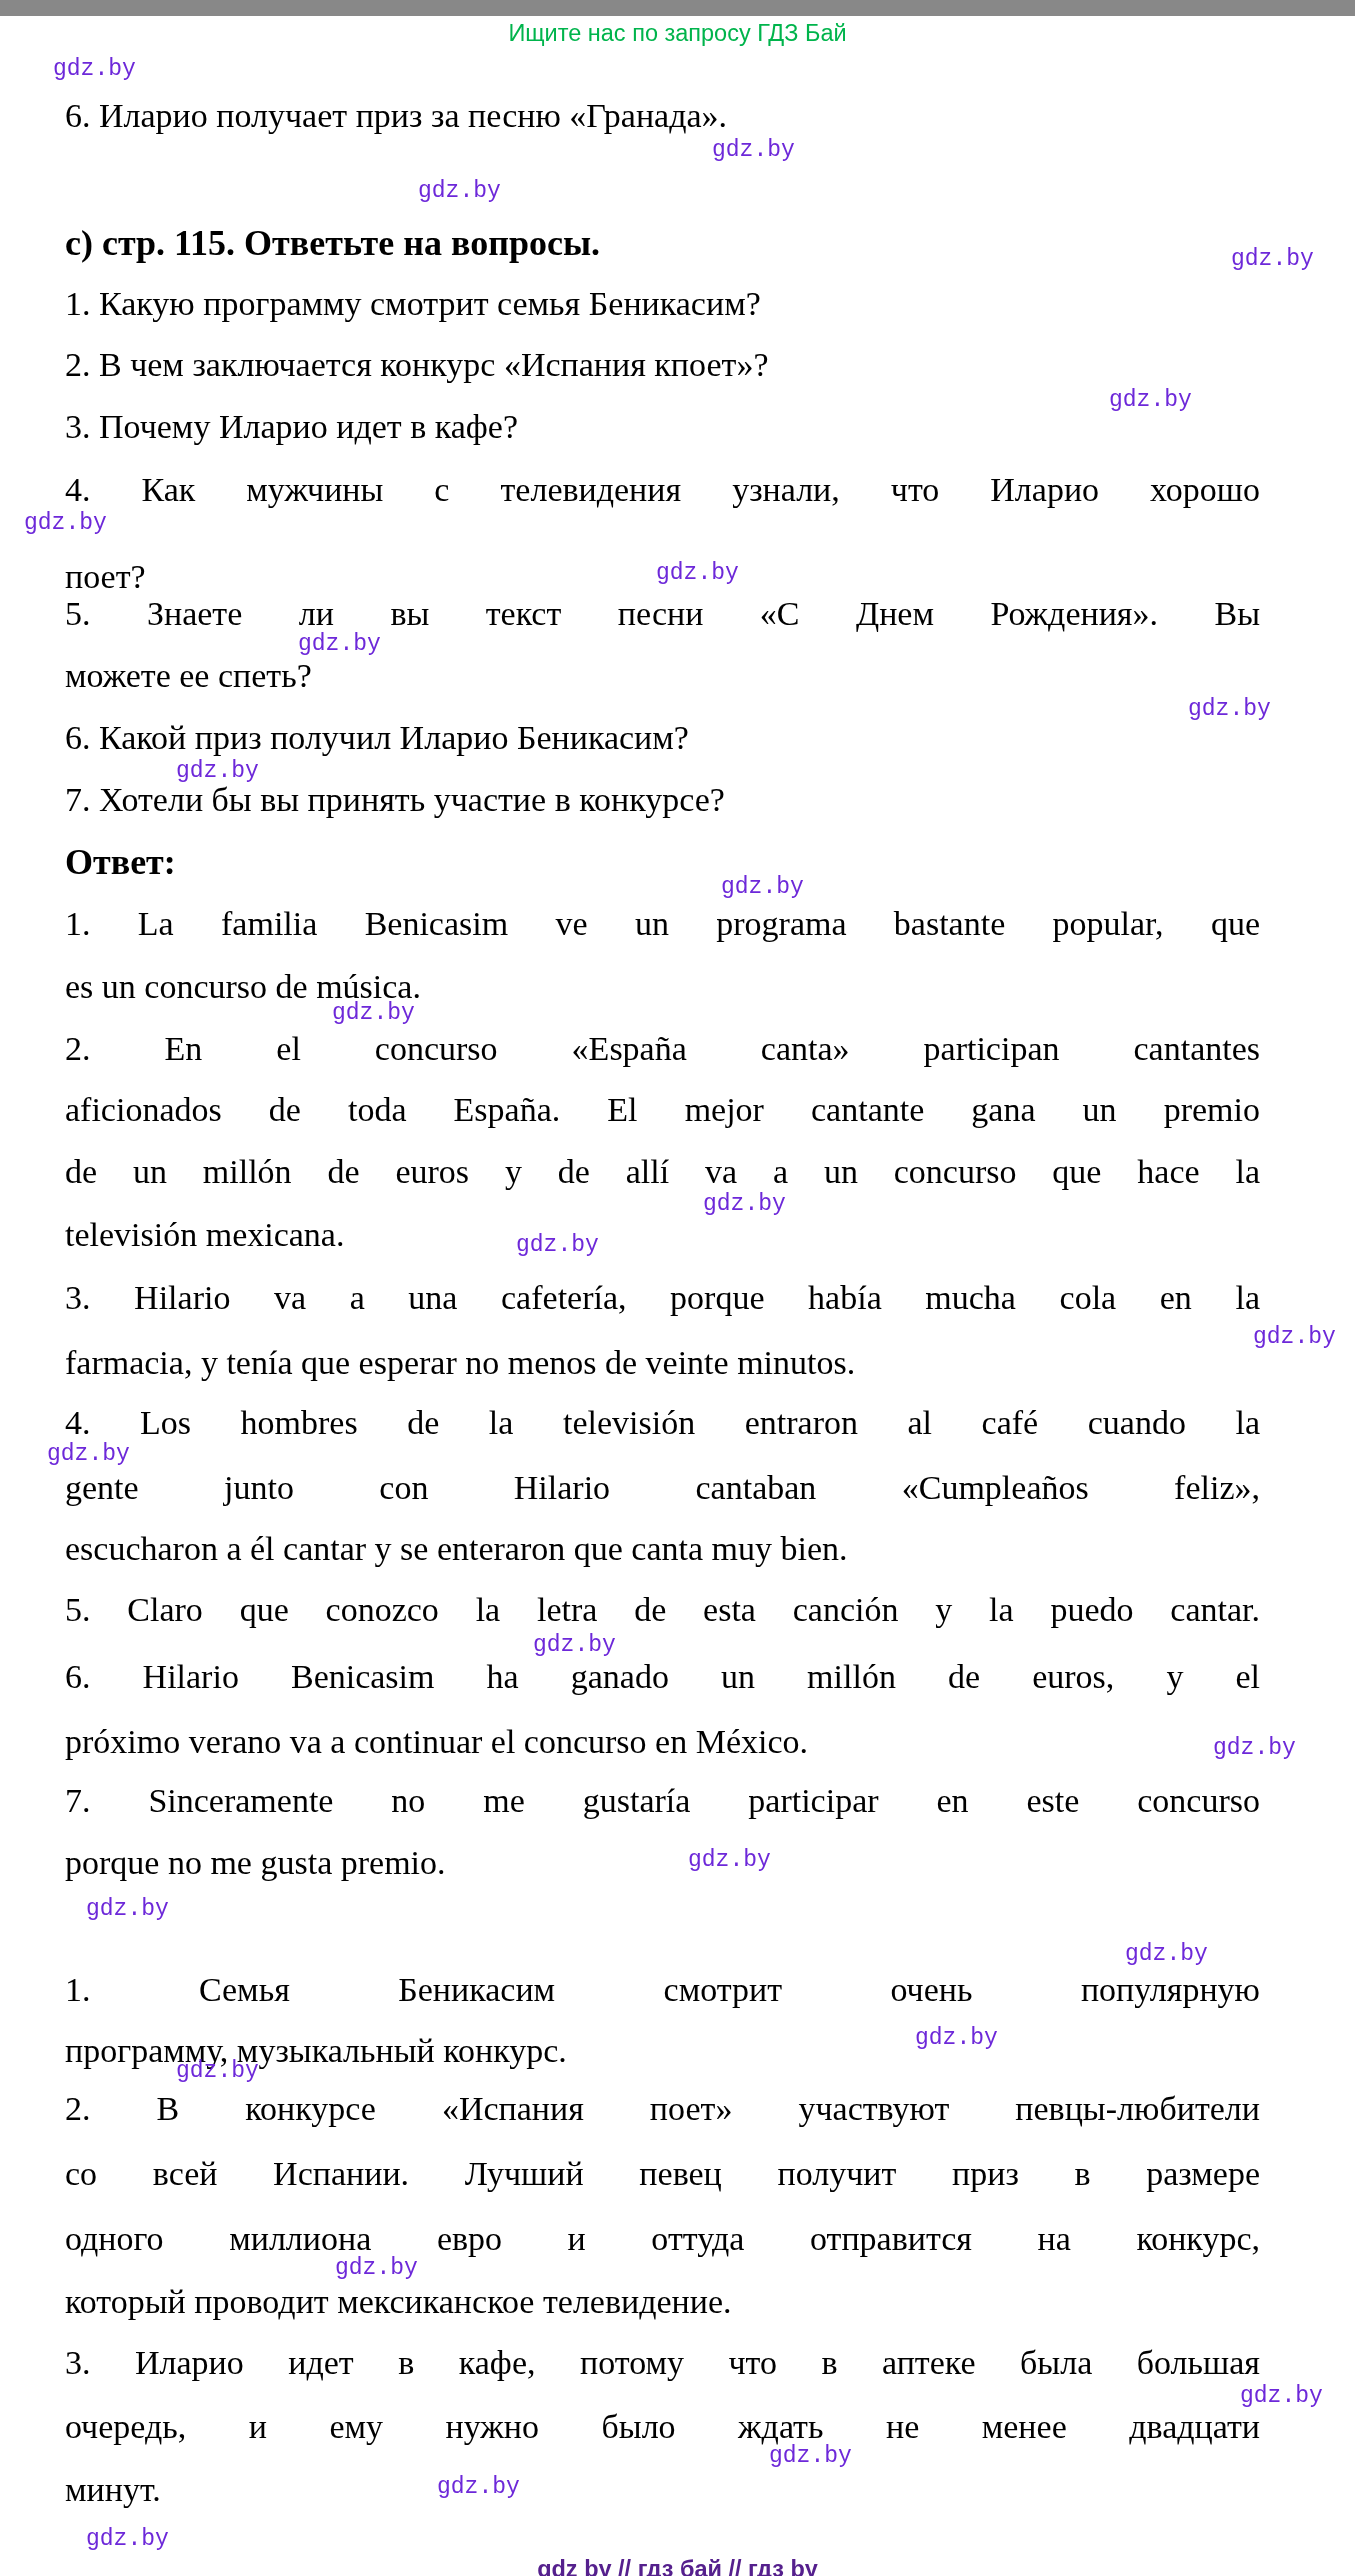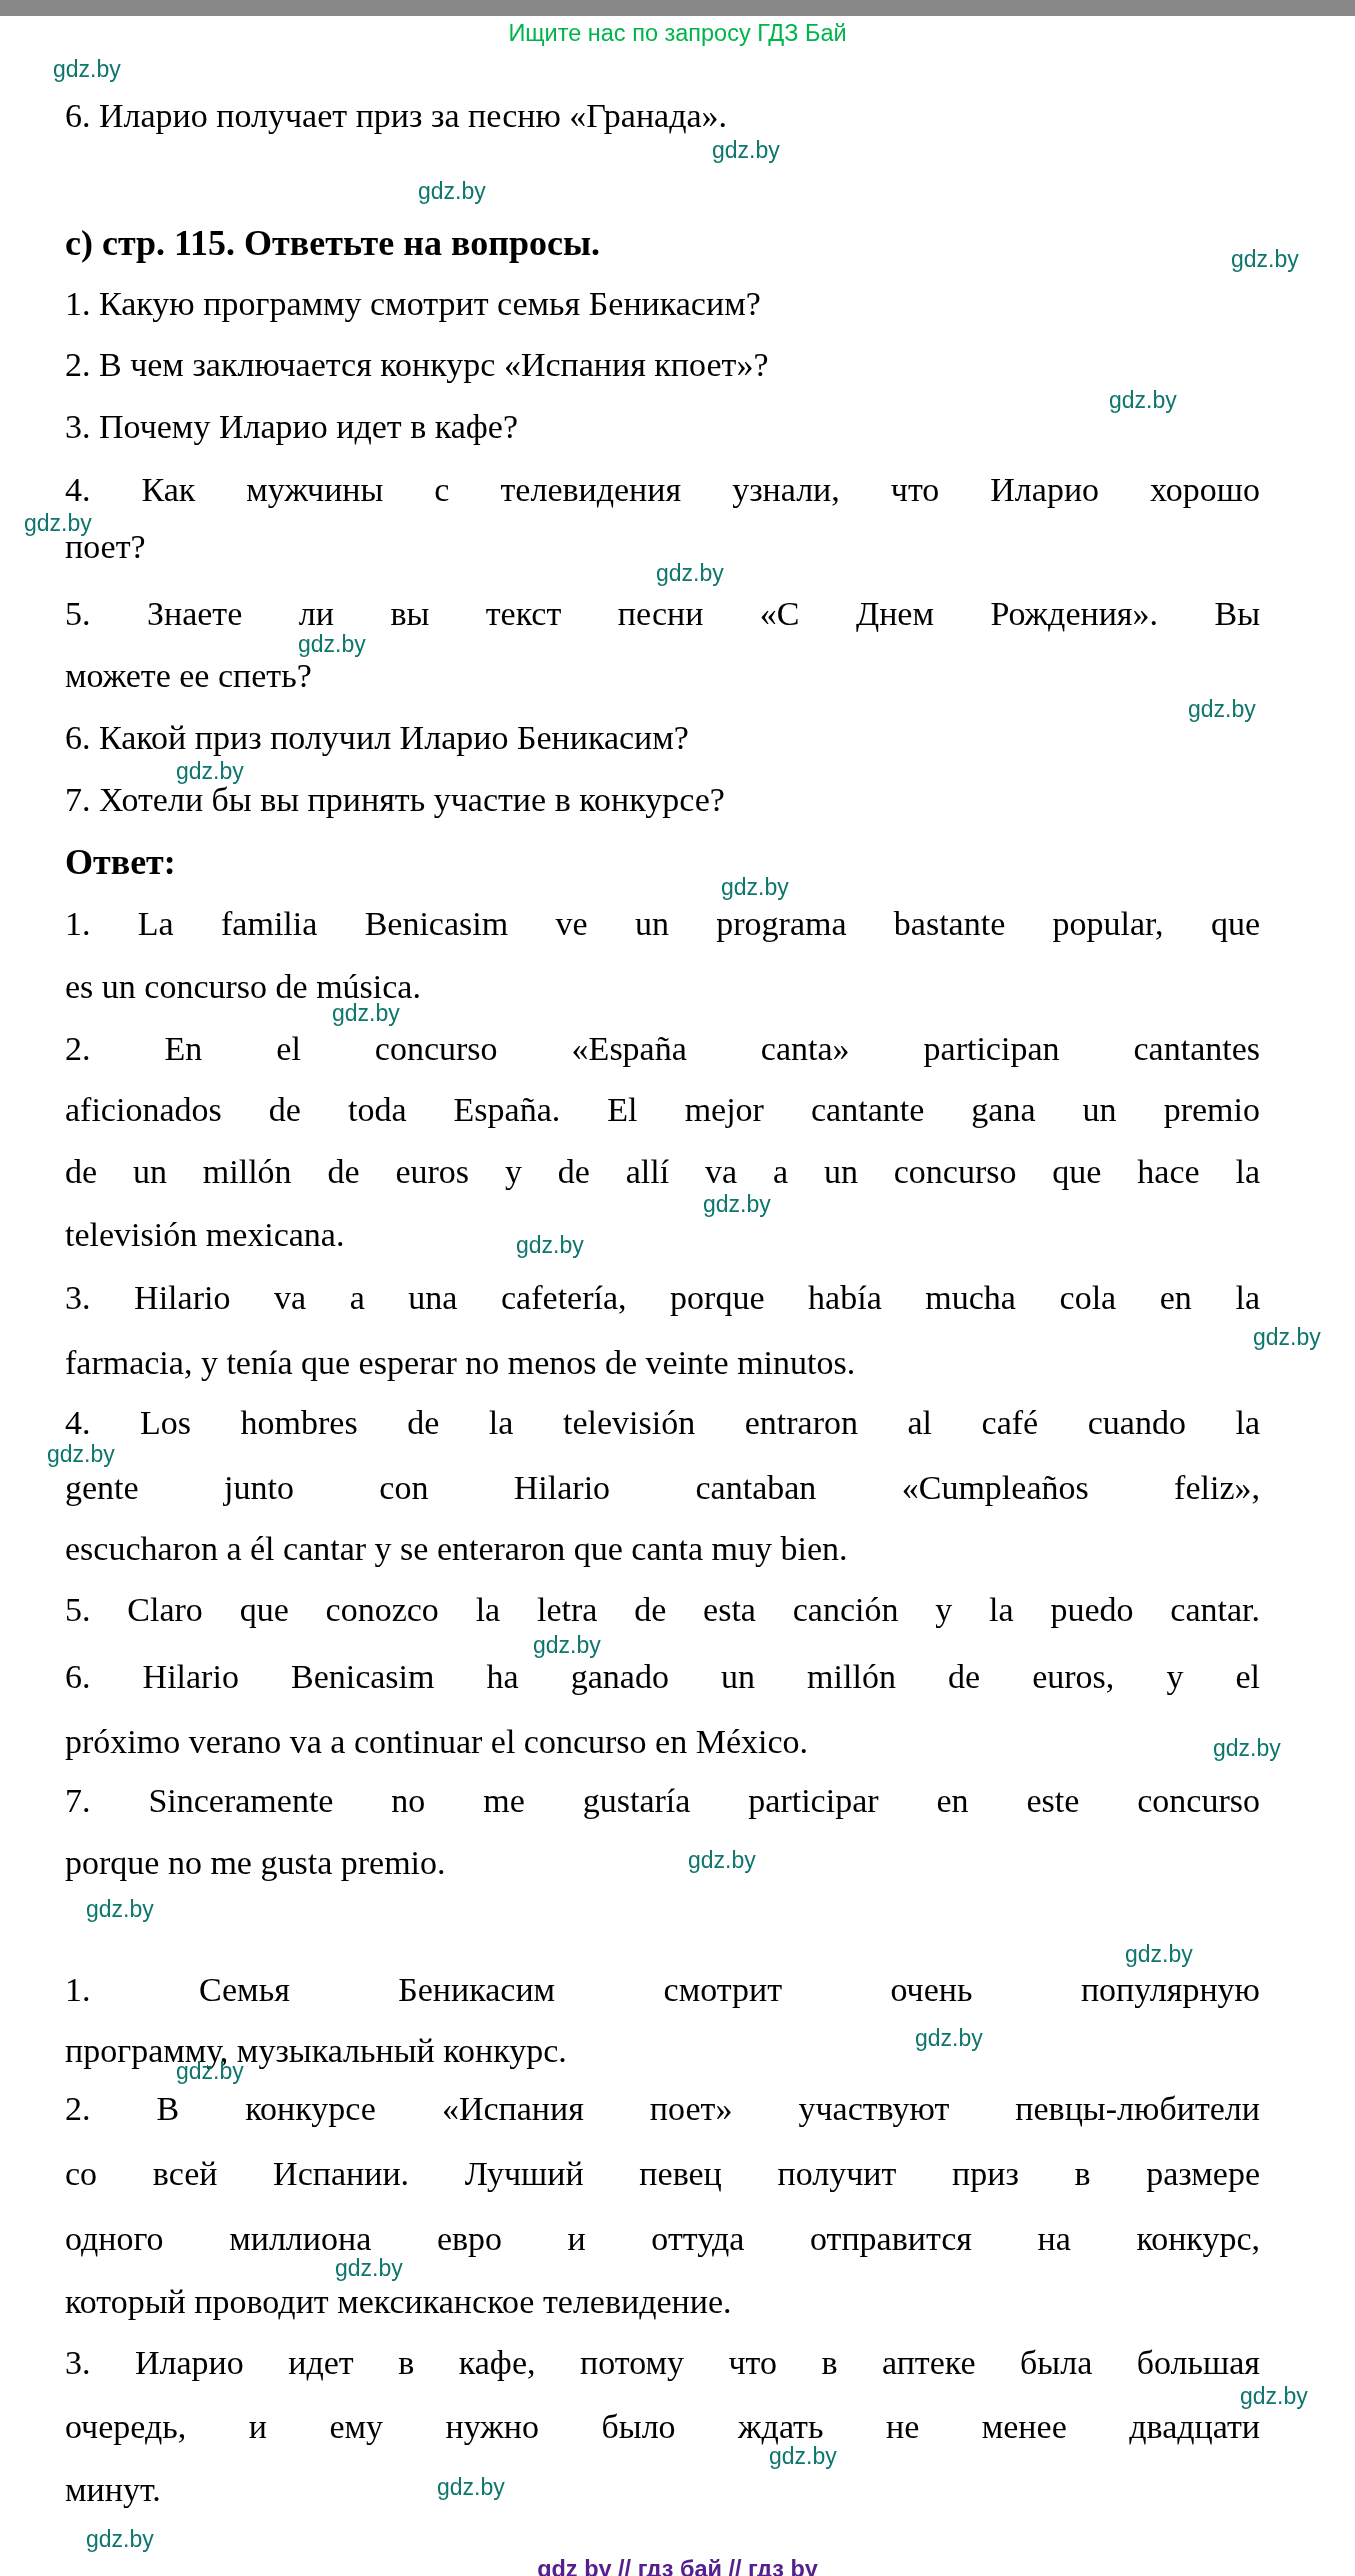--- a/index.html
+++ b/index.html
@@ -14,22 +14,22 @@
     font-family:"Liberation Sans", sans-serif; font-size:23.5px; font-weight:500;
     color:var(--banner-green);
   }
   .ln {
     position:absolute; left:65px; width:1195px;
     font-size:34px; line-height:1.12; white-space:nowrap;
   }
   .j { white-space:normal; text-align:justify; text-align-last:justify; }
   .b { font-weight:bold; font-size:36px; }
   .wm {
-    position:absolute; font-family:Liberation Sans, sans-serif;
-    font-size:23px; color:#0f766e; white-space:nowrap;
+    position:absolute; font-family:Liberation Mono, monospace;
+    font-size:23px; color:#6d28d9; white-space:nowrap;
   }
   .footer {
     position:absolute; top:2540px; left:0; width:100%; text-align:center;
     font-family:"Liberation Sans", sans-serif; font-size:23.5px; font-weight:700;
     color:var(--footer-purple);
   }
 </style>
 </head>
 <body>
 
@@ -37,21 +37,21 @@
 
   <div class="banner">Ищите нас по запросу ГДЗ Бай</div>
 
   <div class="ln" style="top:81px">6. Иларио получает приз за песню «Гранада».</div>
   <div class="ln b" style="top:207px">с) стр. 115. Ответьте на вопросы.</div>
 
   <div class="ln" style="top:269px">1. Какую программу смотрит семья Беникасим?</div>
   <div class="ln" style="top:330px">2. В чем заключается конкурс «Испания кпоет»?</div>
   <div class="ln" style="top:392px">3. Почему Иларио идет в кафе?</div>
   <div class="ln j" style="top:455px">4. Как мужчины с телевидения узнали, что Иларио хорошо</div>
-  <div class="ln" style="top:512px">поет?</div>
+  <div class="ln" style="top:542px">поет?</div>
   <div class="ln j" style="top:579px">5. Знаете ли вы текст песни «С Днем Рождения». Вы</div>
   <div class="ln" style="top:641px">можете ее спеть?</div>
   <div class="ln" style="top:703px">6. Какой приз получил Иларио Беникасим?</div>
   <div class="ln" style="top:765px">7. Хотели бы вы принять участие в конкурсе?</div>
 
   <div class="ln b" style="top:826px">Ответ:</div>
 
   <div class="ln j" style="top:889px">1. La familia Benicasim ve un programa bastante popular, que</div>
   <div class="ln" style="top:952px">es un concurso de música.</div>
   <div class="ln j" style="top:1014px">2. En el concurso «España canta» participan cantantes</div>

